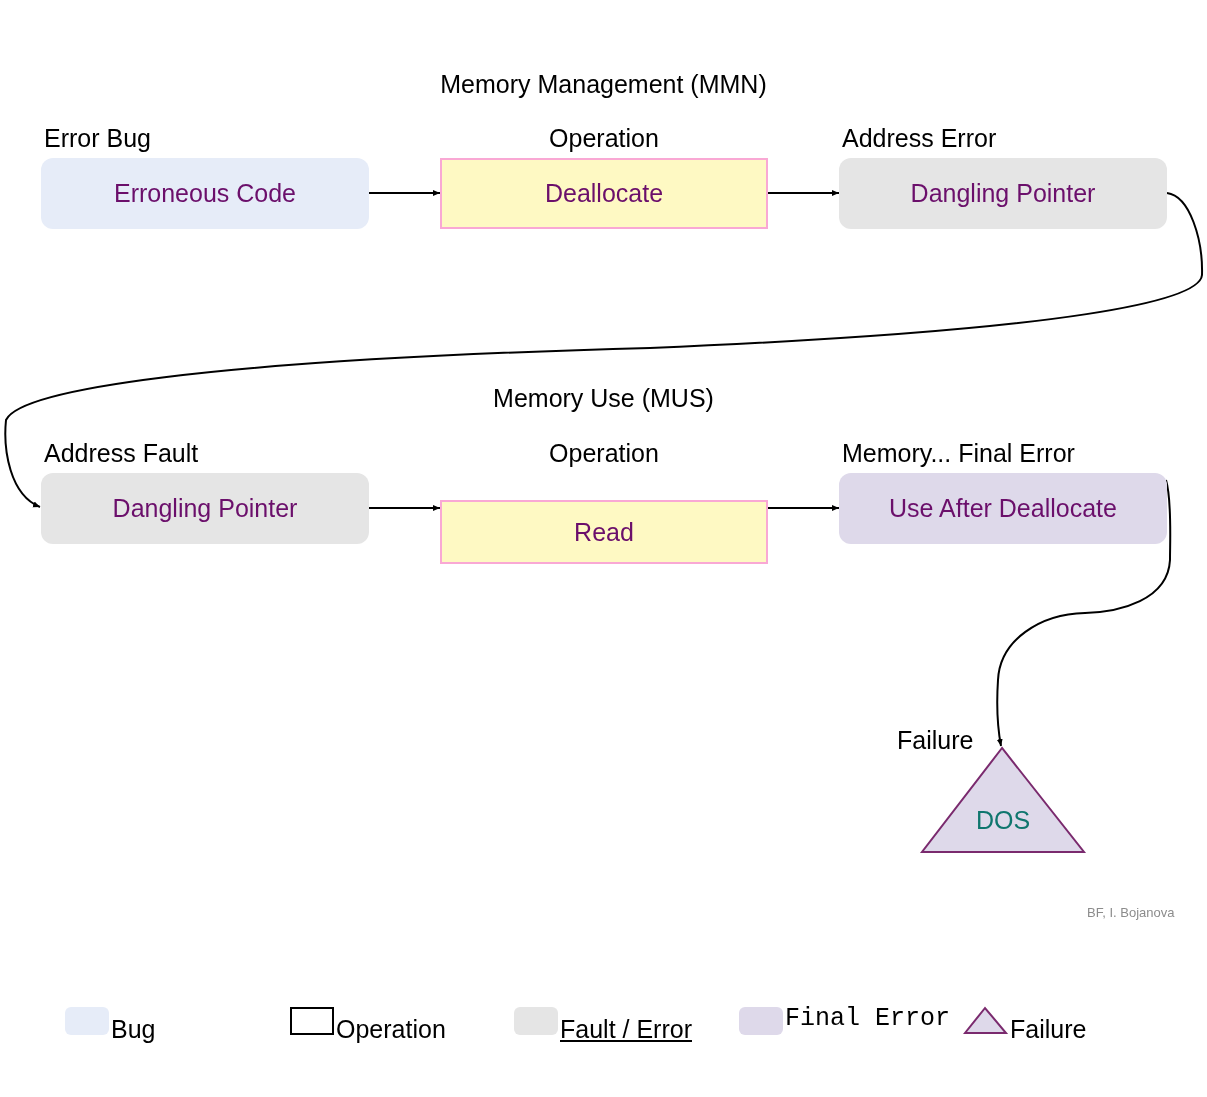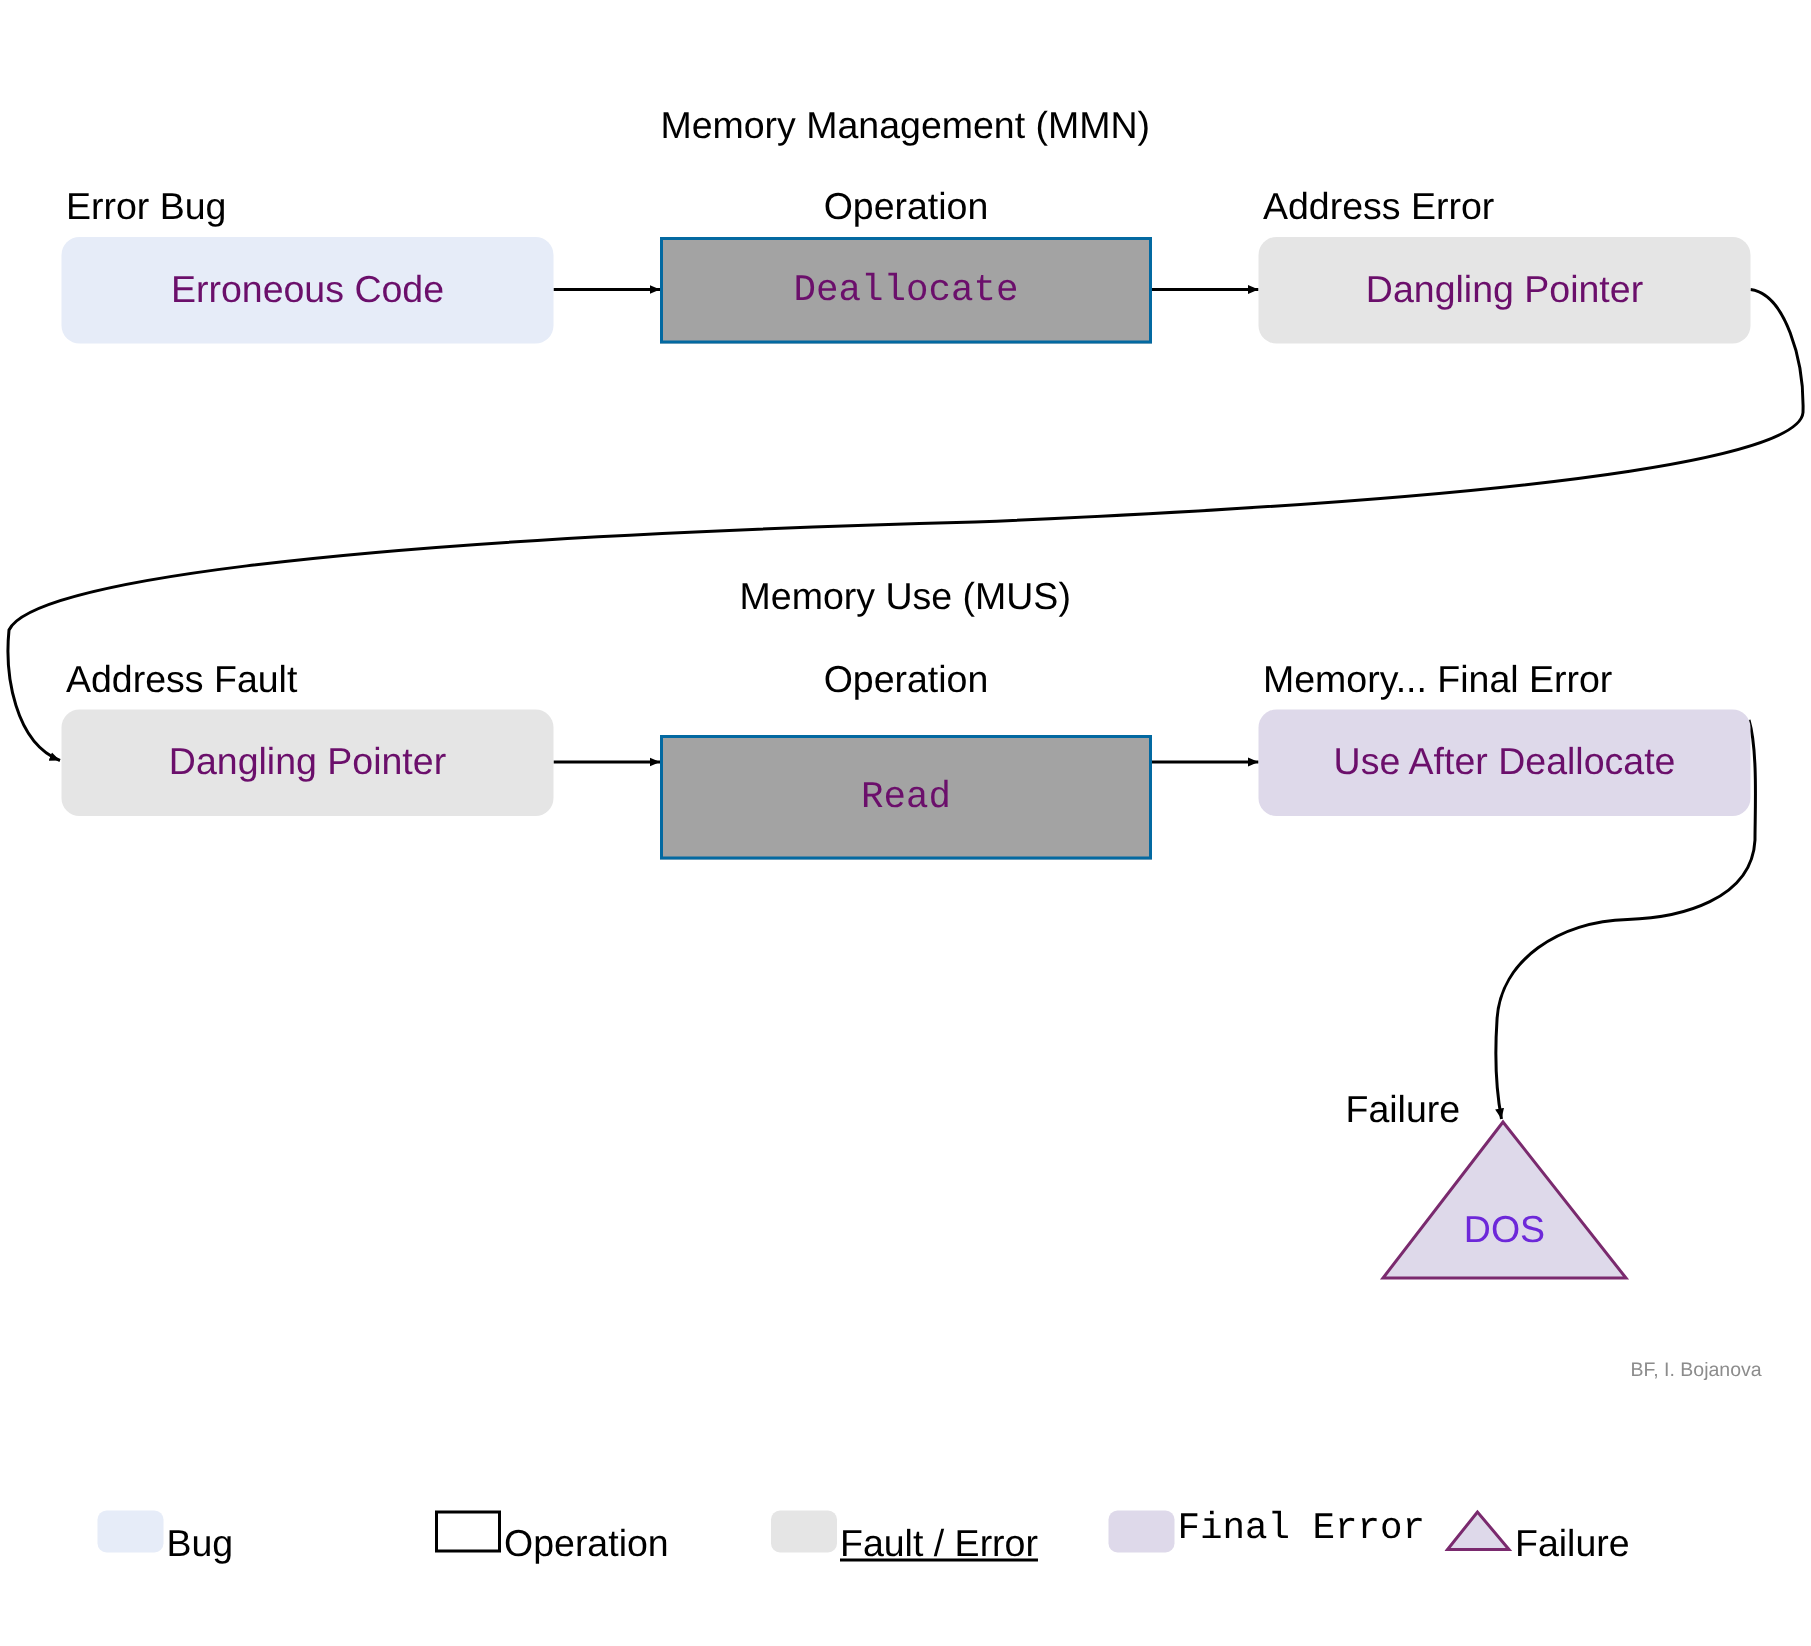--- a/index.html
+++ b/index.html
@@ -6,26 +6,26 @@
     body { width: 1207px; height: 1097px; position: relative; overflow: hidden;
            font-family: "Liberation Sans", "DejaVu Sans", sans-serif; }
     .abs { position: absolute; }
     .section-title { color: #000000; font-size: 25px; text-align: center; white-space: nowrap; }
     .node-label { color: #000000; font-size: 25px; white-space: nowrap; }
     .box { display: flex; align-items: center; justify-content: center; color: #6b0f6b;
            font-size: 25px; box-sizing: border-box; white-space: nowrap; }
     .bug { background: #e6ecf8; border-radius: 12px; }
     .fault { background: #e5e5e5; border-radius: 12px; }
     .final { background: #ded9ea; border-radius: 12px; }
-    .op { background: #a3a3a3; border: 2px solid #0369a1; font-family: Liberation Mono, monospace; }
+    .op { background: #fef9c3; border: 2px solid #f9a8d4; }
     .credit { color: #8c8c8c; font-size: 13px; white-space: nowrap; margin-left: 24px; }
     .legend-text { color: #000000; font-size: 25px; white-space: nowrap; }
     .swatch { position: absolute; box-sizing: border-box; }
     svg.overlay { position: absolute; left: 0; top: 0; }
-    .dos-label { color: #6d28d9; font-size: 25px; text-align: center; }
+    .dos-label { color: #0f766e; font-size: 25px; text-align: center; }
   </style>
 </head>
 <body>
 
 <svg class="overlay" width="1207" height="1097">
   <defs>
     <marker id="arrowhead" markerWidth="8" markerHeight="8" refX="7" refY="4" orient="auto" markerUnits="userSpaceOnUse">
       <path d="M0,1 L7,4 L0,7 Z" fill="#000"></path>
     </marker>
   </defs>
@@ -61,21 +61,21 @@
 </div>
 
 <div class="abs section-title" style="left:0; width:1207px; top:384px;">Memory Use (MUS)</div>
 
 <div class="abs node-label" style="left:44px; top:439px;">Address Fault</div>
 <div class="abs box fault" style="left:41px; top:473px; width:328px; height:71px;">
   <span>Dangling Pointer</span>
 </div>
 
 <div class="abs node-label" style="left:440px; width:328px; text-align:center; top:439px;">Operation</div>
-<div class="abs box op" style="left:440px; top:490px; width:328px; height:83px;">
+<div class="abs box op" style="left:440px; top:500px; width:328px; height:64px;">
   <span>Read</span>
 </div>
 
 <div class="abs node-label" style="left:842px; top:439px;">Memory... Final Error</div>
 <div class="abs box final" style="left:839px; top:473px; width:328px; height:71px;">
   <span>Use After Deallocate</span>
 </div>
 
 <div class="abs node-label" style="left:897px; top:726px;">Failure</div>
 <div class="abs dos-label" style="left:922px; width:162px; top:806px;">DOS</div>

